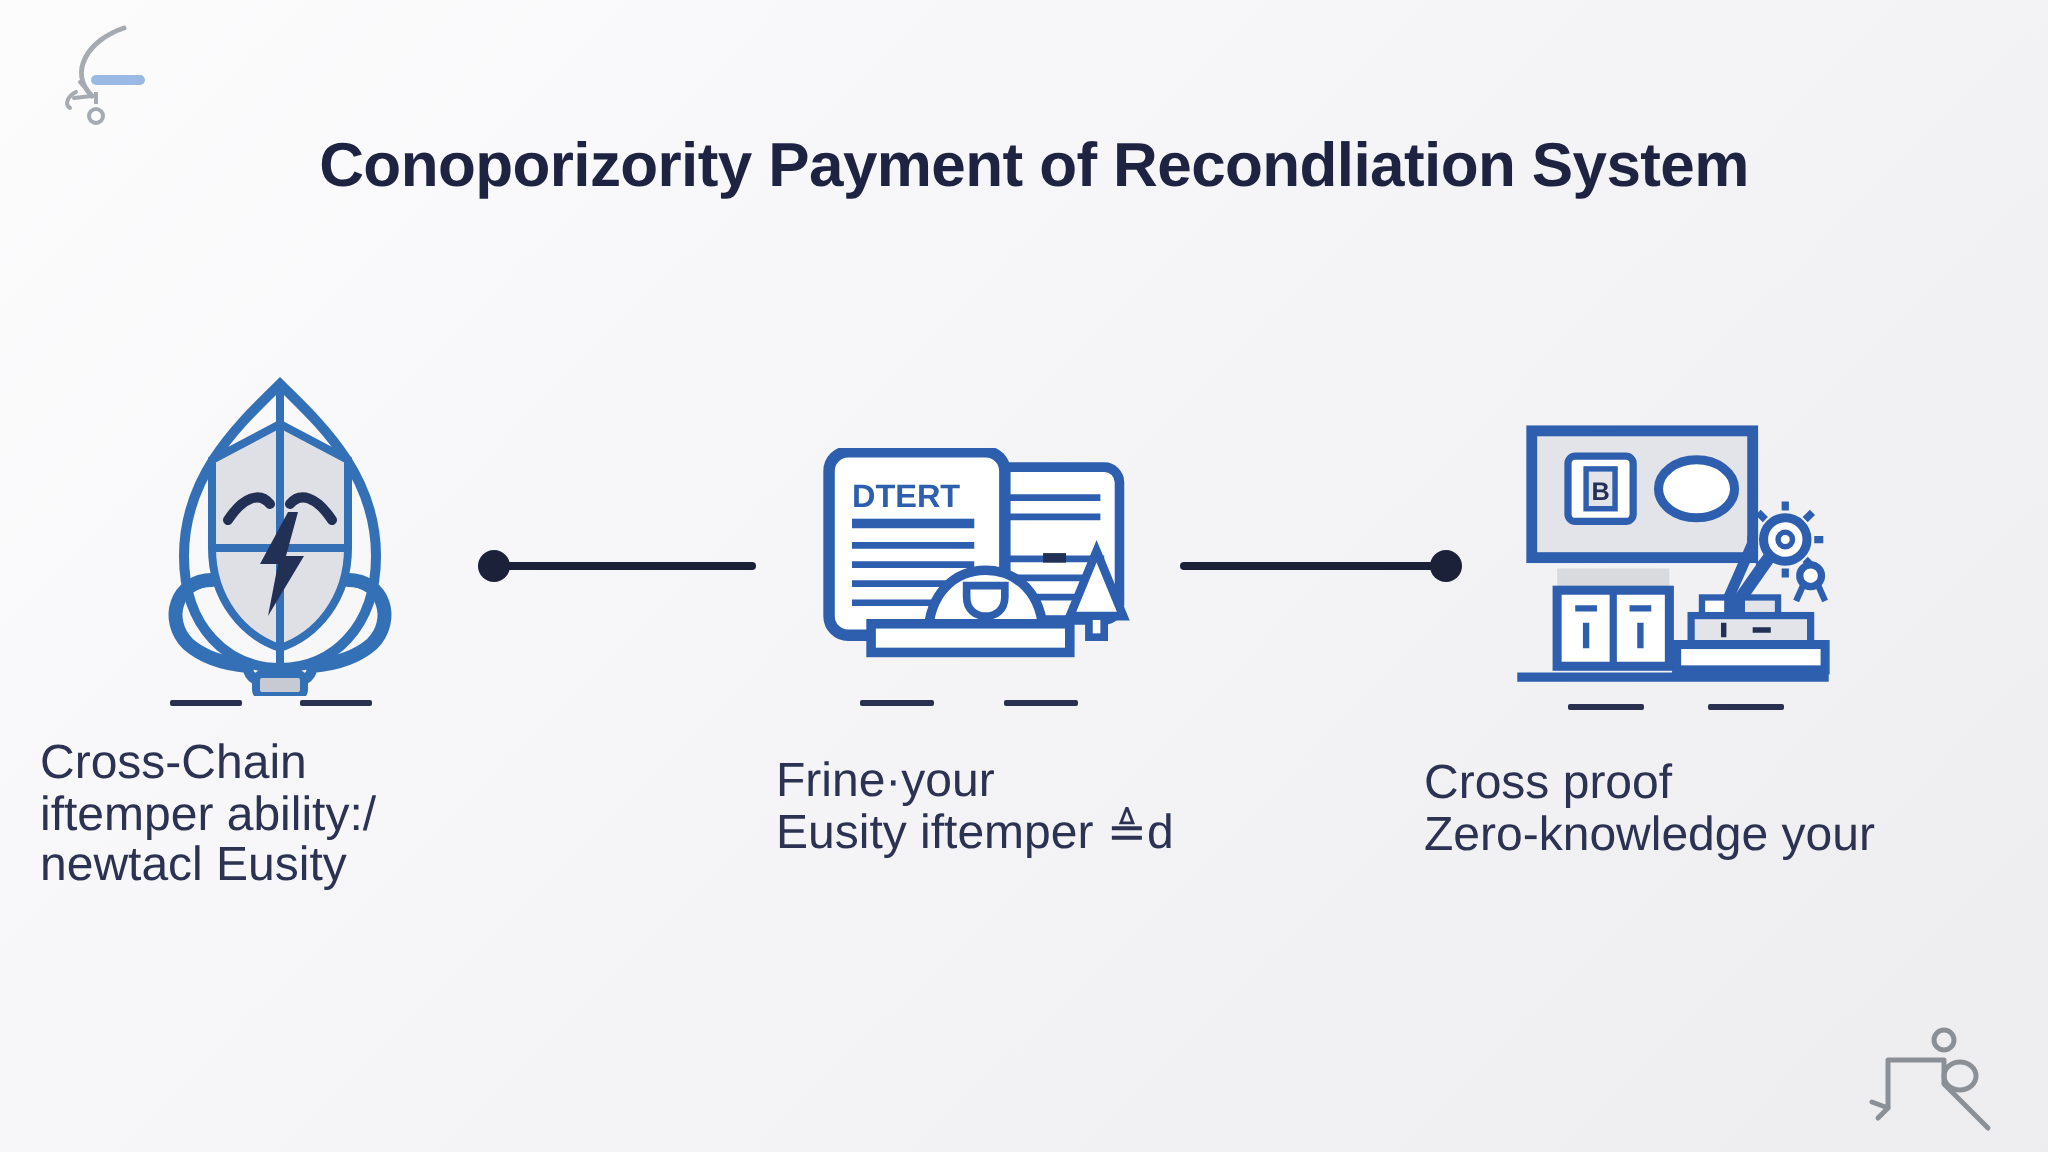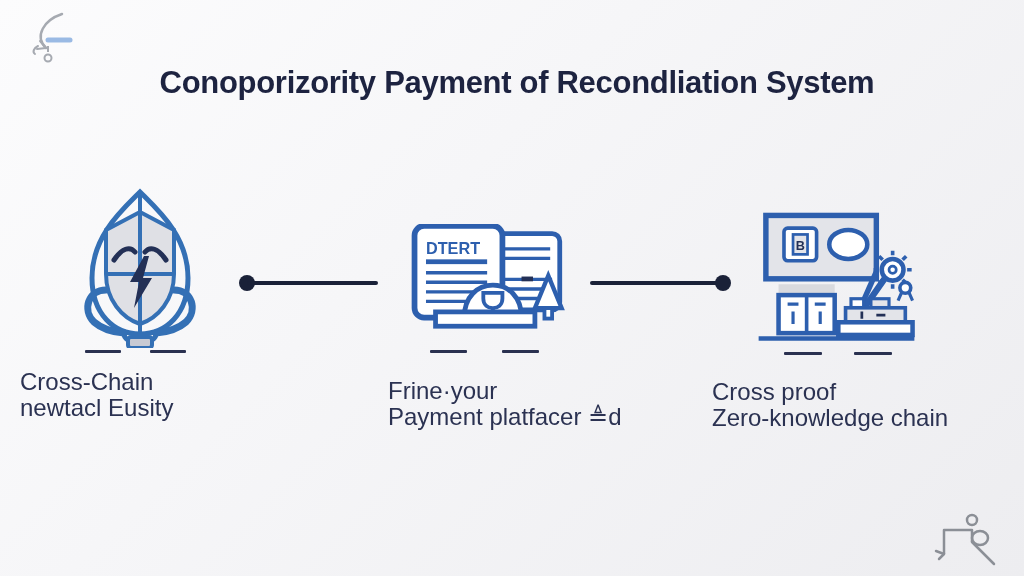--- a/index.html
+++ b/index.html
@@ -64,20 +64,21 @@
       <path d="M28,104 C10,104 4,124 16,136 C24,143 34,146 46,147" fill="none" stroke="#3470b5" stroke-width="7" stroke-linecap="round"></path>
       <path d="M96,104 C114,104 120,124 108,136 C100,143 90,146 78,147" fill="none" stroke="#3470b5" stroke-width="7" stroke-linecap="round"></path>
       <path d="M46,148 C46,153 52,156 58,156 L66,156 C72,156 78,153 78,148" fill="none" stroke="#3470b5" stroke-width="5"></path>
       <rect x="50" y="151" width="24" height="11" rx="3" fill="#c8cad3" stroke="#3470b5" stroke-width="4"></rect>
     </svg>
   </div>
   <div class="dash" style="left:85px;top:350px;width:36px;"></div>
   <div class="dash" style="left:150px;top:350px;width:36px;"></div>
   <div class="caption" style="left:20px;top:369px;width:240px;">
     <span>Cross-Chain</span>
+    <span>iftemper ability:/</span>
     <span>newtacl Eusity</span>
   </div>
 
   <div class="icon-wrap" style="left:408px;top:224px;">
     <svg width="164" height="107" viewBox="0 0 170 112">
       <rect x="60" y="10" width="98" height="80" rx="8" fill="#ffffff" stroke="#2d5fae" stroke-width="5"></rect>
       <rect x="70" y="20" width="22" height="28" fill="none" stroke="#2d5fae" stroke-width="3.5"></rect>
       <path d="M75,28 h9 M75,35 h6" stroke="#2d5fae" stroke-width="3"></path>
       <path d="M100,26 h48 M100,36 h48" stroke="#2d5fae" stroke-width="3.5"></path>
       <path d="M100,58 h50 M100,68 h50 M100,78 h40" stroke="#2d5fae" stroke-width="3.5"></path>
@@ -91,21 +92,21 @@
       <path d="M88,88 v6 M80,94 h16" fill="none" stroke="#2d5fae" stroke-width="4"></path>
       <rect x="28" y="92" width="104" height="15" fill="#ffffff" stroke="#2d5fae" stroke-width="5"></rect>
       <path d="M146,54 L160,88 L132,88 Z" fill="#ffffff" stroke="#2d5fae" stroke-width="4.5"></path>
       <rect x="142" y="88" width="8" height="11" fill="#ffffff" stroke="#2d5fae" stroke-width="4"></rect>
     </svg>
   </div>
   <div class="dash" style="left:430px;top:350px;width:37px;"></div>
   <div class="dash" style="left:502px;top:350px;width:37px;"></div>
   <div class="caption" style="left:388px;top:378px;width:240px;">
     <span>Frine·your</span>
-    <span>Payment platfacer ≜d</span>
+    <span>Eusity iftemper ≜d</span>
   </div>
 
   <div class="icon-wrap" style="left:755px;top:210px;">
     <svg width="163" height="134" viewBox="0 0 180 148">
       <rect x="12" y="6" width="122" height="70" fill="#e3e4e9" stroke="#2d5fae" stroke-width="6"></rect>
       <rect x="32" y="20" width="36" height="36" rx="4" fill="#ffffff" stroke="#2d5fae" stroke-width="4"></rect>
       <rect x="42" y="27" width="16" height="22" fill="#e3e4e9" stroke="#2d5fae" stroke-width="3"></rect>
       <text x="45" y="44" font-family="Liberation Sans, sans-serif" font-size="14" font-weight="700" fill="#233056">B</text>
       <ellipse cx="103" cy="38" rx="21" ry="16" fill="#ffffff" stroke="#2d5fae" stroke-width="5"></ellipse>
       <path d="M134,68 L112,118" fill="none" stroke="#2d5fae" stroke-width="6"></path>
@@ -126,21 +127,21 @@
       <rect x="100" y="108" width="66" height="16" fill="#e3e4e9" stroke="#2d5fae" stroke-width="4"></rect>
       <path d="M118,112 v8 M134,116 h10" stroke="#233056" stroke-width="3"></path>
       <rect x="92" y="124" width="82" height="14" fill="#ffffff" stroke="#2d5fae" stroke-width="5"></rect>
       <path d="M4,142 H176" stroke="#2d5fae" stroke-width="5"></path>
     </svg>
   </div>
   <div class="dash" style="left:784px;top:352px;width:38px;"></div>
   <div class="dash" style="left:854px;top:352px;width:38px;"></div>
   <div class="caption" style="left:712px;top:379px;width:245px;">
     <span>Cross proof</span>
-    <span>Zero-knowledge chain</span>
+    <span>Zero-knowledge your</span>
   </div>
 
   <svg class="sketch" style="left:932px;top:510px;" width="76" height="62" viewBox="0 0 76 62">
     <circle cx="40" cy="10" r="5" fill="none" stroke="#6b7078" stroke-width="2.5"></circle>
     <path d="M12,44 V20 H40 V32" fill="none" stroke="#6b7078" stroke-width="2.5" stroke-linejoin="round"></path>
     <ellipse cx="48" cy="28" rx="8" ry="7" fill="none" stroke="#6b7078" stroke-width="2.5"></ellipse>
     <path d="M40,32 L62,54" stroke="#6b7078" stroke-width="2.5" stroke-linecap="round"></path>
     <path d="M12,44 l-8,-3 M12,44 l-5,5" stroke="#6b7078" stroke-width="2.5" stroke-linecap="round"></path>
   </svg>
 

